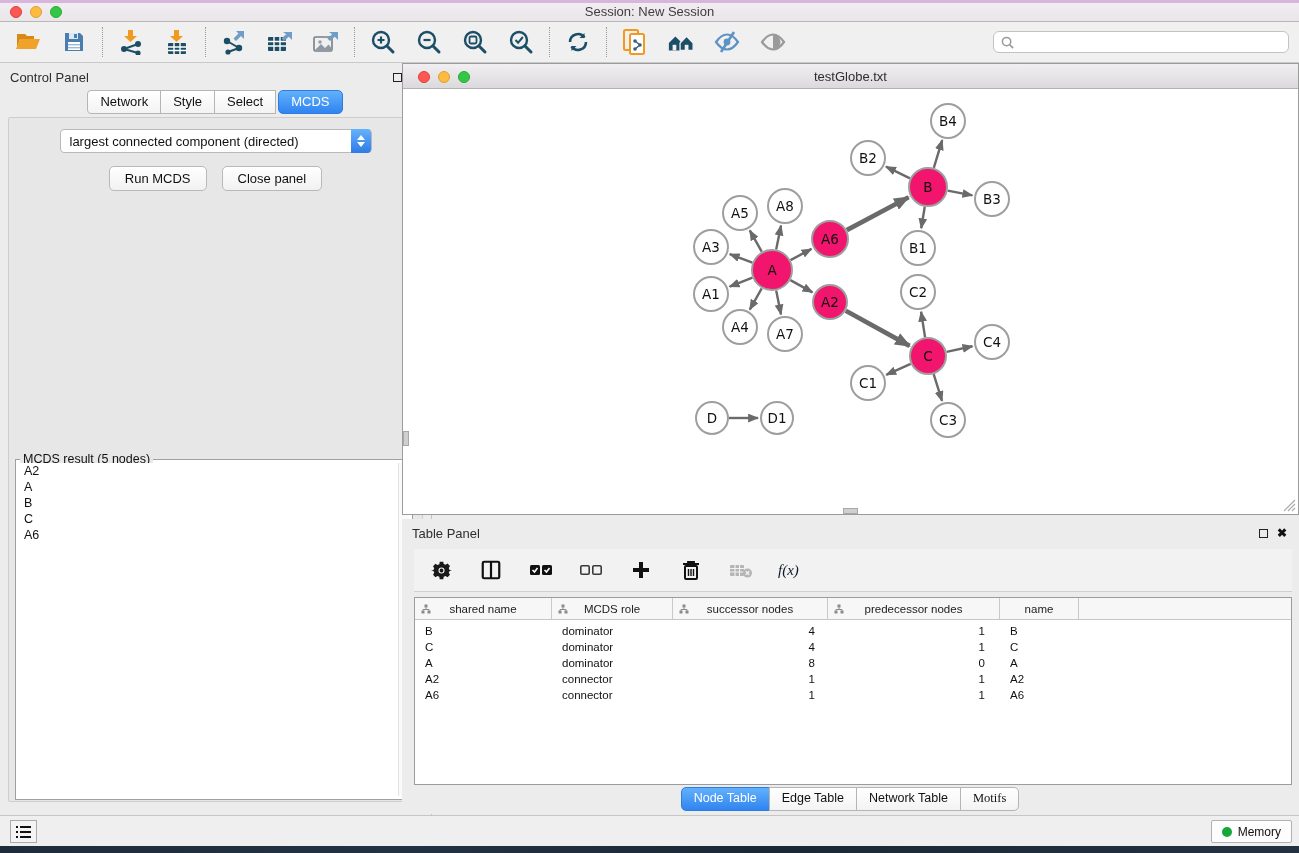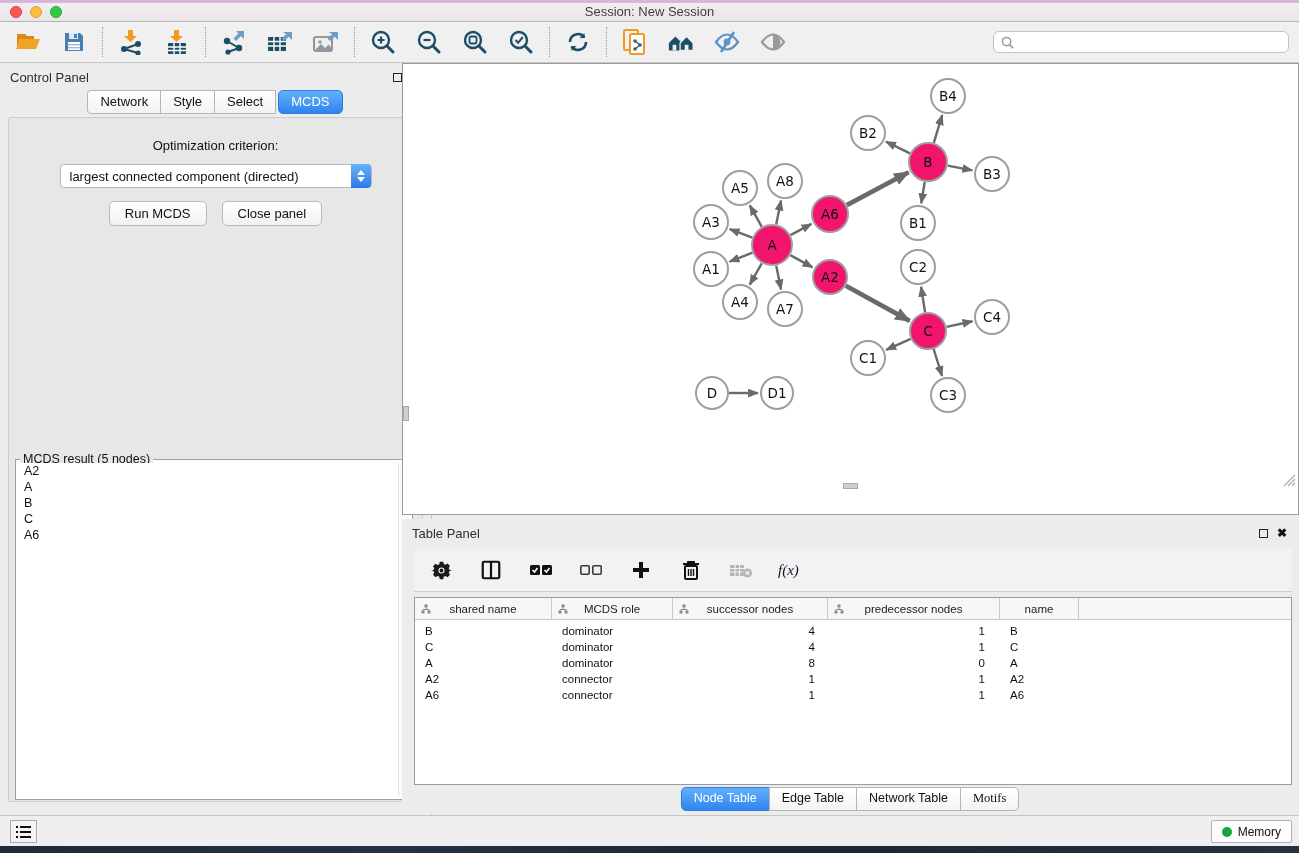--- a/index.html
+++ b/index.html
@@ -299,21 +299,20 @@
       <span class="close-ic">✖</span>
     </span>
   </div>
   <div class="cp-tabs">
     <span class="cp-tab">Network</span>
     <span class="cp-tab">Style</span>
     <span class="cp-tab">Select</span>
     <span class="cp-tab active">MCDS</span>
   </div>
   <div class="cp-inner">
-    <div class="opt-label">Optimization criterion:</div>
     <div class="selectbox">
       <span class="sel-text">largest connected component (directed)</span>
       <span class="sel-stepper">
           <span class="tri-up"></span>
           <span class="tri-dn"></span>
         </span>
     </div>
     <div class="cp-buttons">
       <button class="btn">Run MCDS</button>
       <button class="btn">Close panel</button>
@@ -328,20 +327,28 @@
           <div class="mcds-item">A6</div>
         </div>
       <div class="mcds-scroll"></div>
     </div>
   </div>
 </div>
 
 <div class="network-window">
   <div class="corner-chip-l"></div>
   <div class="corner-chip-r"></div>
+  <div class="nw-titlebar">
+    <div class="lights">
+      <span class="light red"></span>
+      <span class="light yellow"></span>
+      <span class="light green"></span>
+    </div>
+    <div class="nw-title">testGlobe.txt</div>
+  </div>
   <div class="nw-canvas">
     <svg id="graph-svg" width="895" height="425">
       <defs>
         <marker id="arrow" viewBox="0 0 10 8" markerWidth="11" markerHeight="9" refX="9" refY="4" orient="auto" markerUnits="userSpaceOnUse">
             <path d="M0 0L10 4L0 8z" fill="#6a6a6a"></path>
           </marker>
         <marker id="arrowBig" viewBox="0 0 10 8" markerWidth="16" markerHeight="13" refX="9" refY="4" orient="auto" markerUnits="userSpaceOnUse">
             <path d="M0 0L10 4L0 8z" fill="#6a6a6a"></path>
           </marker>
       </defs>

